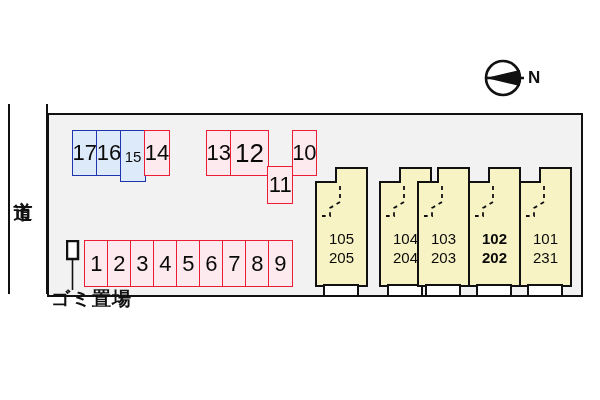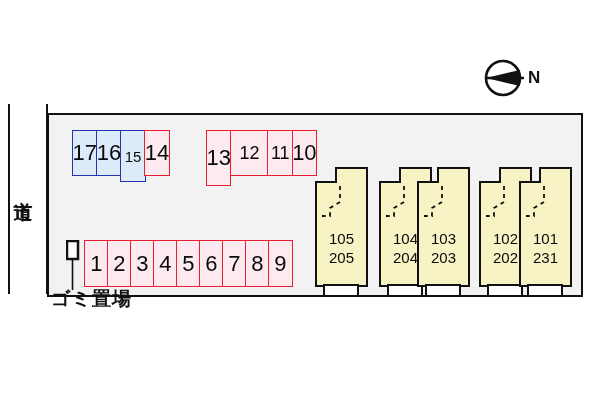--- a/index.html
+++ b/index.html
@@ -115,23 +115,23 @@
   <div class="road-line" style="left:46px;top:104px;width:2px;height:190px;"></div>
   <div class="road-label" style="left:14px;top:186px;">市道</div>
 
   <div class="site" style="left:47px;top:113px;width:536px;height:184px;"></div>
 
   <div class="stall-row" style="left:72px;top:130px;">
       <div class="stall blue" style="width: 25.6px; height: 46px; font-size: 22px;">17</div>
       <div class="stall blue" style="width: 25.6px; height: 46px; font-size: 22px;">16</div>
       <div class="stall blue" style="width: 25.6px; height: 52px; font-size: 15px;">15</div>
       <div class="stall red" style="width: 25.6px; height: 46px; font-size: 22px;">14</div>
-      <div class="stall red" style="width: 25.6px; height: 56px; font-size: 22px; margin-left: 36px;">13</div>
-      <div class="stall red" style="width: 39px; height: 46px; font-size: 18px;">12</div>
-      <div class="stall red" style="width: 25.6px; height: 46px; font-size: 18px;">11</div>
+      <div class="stall red" style="width: 25.6px; height: 46px; font-size: 22px; margin-left: 36px;">13</div>
+      <div class="stall red" style="width: 39px; height: 46px; font-size: 26px;">12</div>
+      <div class="stall red" style="width: 25.6px; height: 38px; font-size: 22px; margin-top: 36px;">11</div>
       <div class="stall red" style="width: 25.6px; height: 46px; font-size: 22px;">10</div>
     </div>
 
 
   <svg class="pole" style="left:66px;top:240px;" width="22" height="52" viewBox="0 0 22 52">
     <rect x="1" y="1" width="11" height="18" fill="#ffffff" stroke="#111" stroke-width="2.5"></rect>
     <line x1="6.5" y1="19" x2="6.5" y2="50" stroke="#111" stroke-width="1.6"></line>
   </svg>
 
   <div class="stall-row" style="left:84px;top:240px;">
@@ -176,21 +176,21 @@
         <svg class="unit-svg" width="51" height="130" viewBox="0 0 51 130">
           <path d="M0,14 L20,14 L20,0 L51,0 L51,118 L0,118 Z" fill="#f7f3c4" stroke="#111111" stroke-width="2"></path>
           <path d="M24,18 L24,34 L14,40 L14,48 L6,48" fill="none" stroke="#111" stroke-width="1.8" stroke-dasharray="4 4"></path>
           <rect x="8" y="117" width="34" height="11" fill="#ffffff" stroke="#111111" stroke-width="2"></rect>
         </svg>
         <div class="unit-label" style="left: 0px; top: 62px; width: 51px;">
           <div>103</div>
           <div>203</div>
         </div>
       </div>
-      <div style="position: absolute; left: 164px; top: 0px; width: 28px; height: 130px;">
+      <div style="position: absolute; left: 153px; top: 0px; width: 28px; height: 130px; font-weight: bold;">
         <svg class="unit-svg" width="51" height="130" viewBox="0 0 51 130">
           <path d="M0,14 L20,14 L20,0 L51,0 L51,118 L0,118 Z" fill="#f7f3c4" stroke="#111111" stroke-width="2"></path>
           <path d="M24,18 L24,34 L14,40 L14,48 L6,48" fill="none" stroke="#111" stroke-width="1.8" stroke-dasharray="4 4"></path>
           <rect x="8" y="117" width="34" height="11" fill="#ffffff" stroke="#111111" stroke-width="2"></rect>
         </svg>
         <div class="unit-label" style="left: 0px; top: 62px; width: 51px;">
           <div>102</div>
           <div>202</div>
         </div>
       </div>

